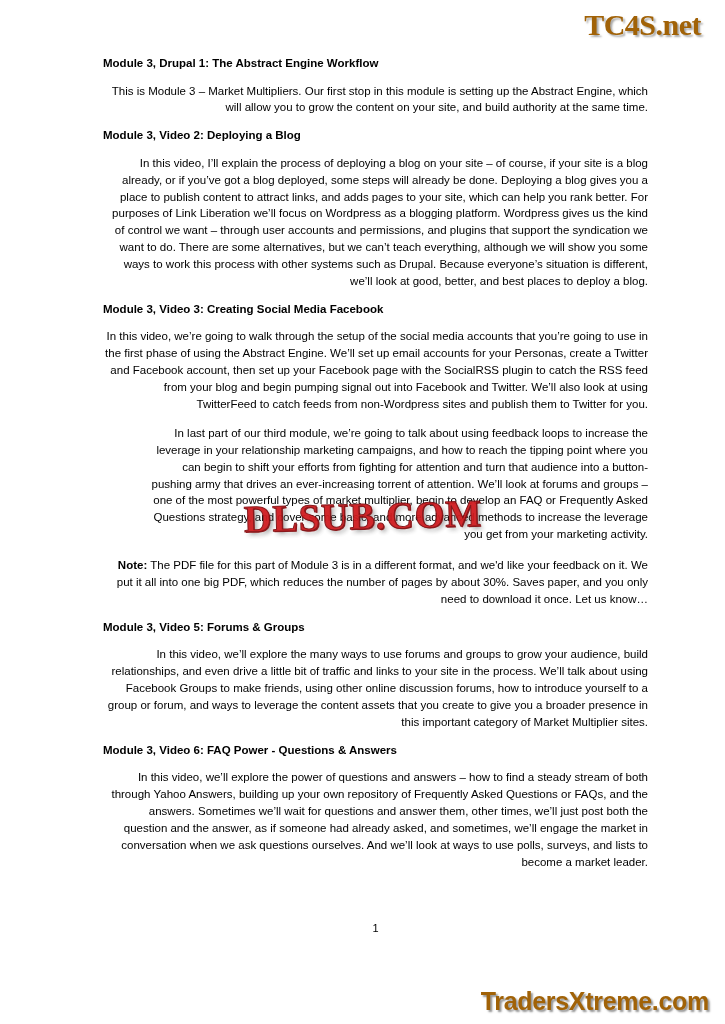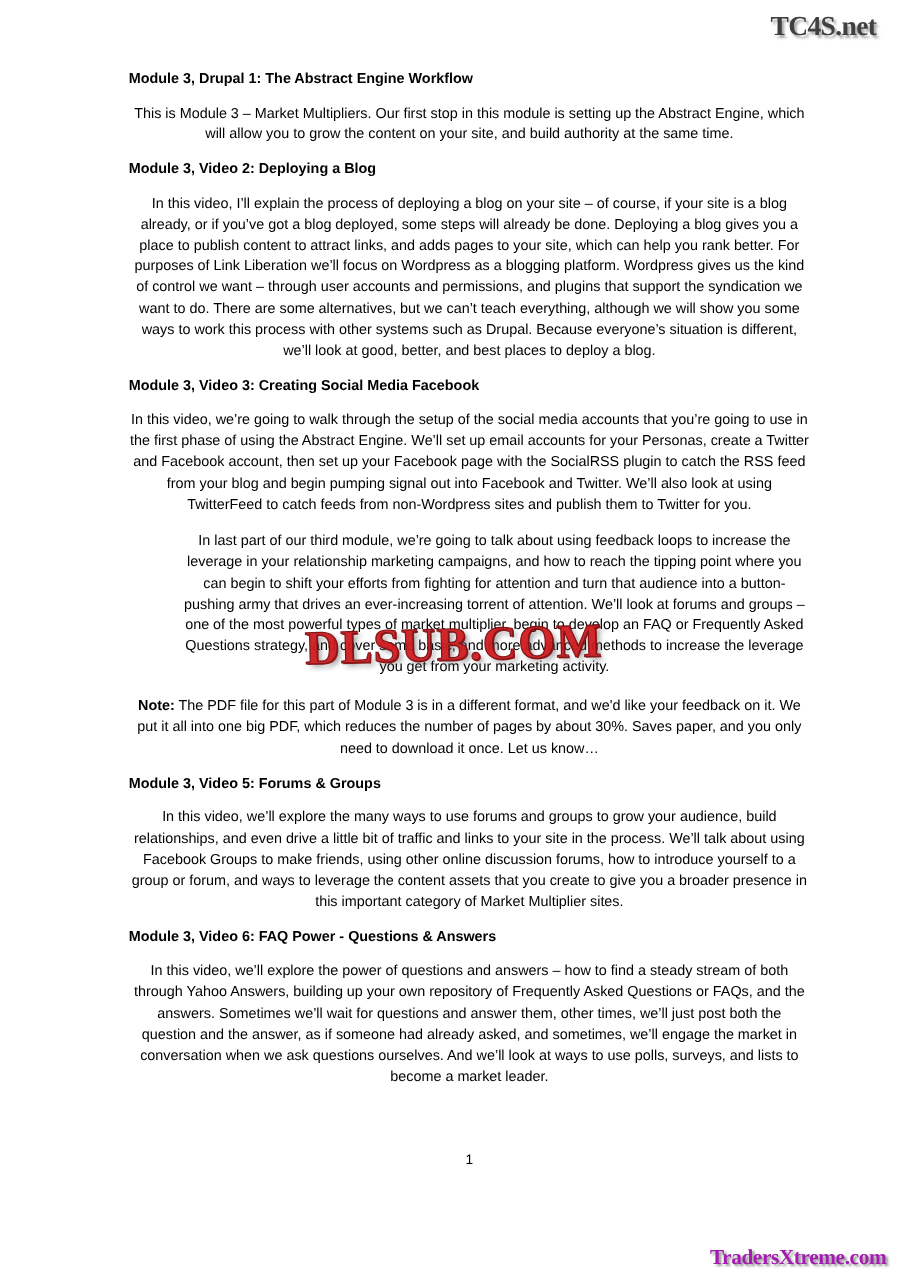--- a/index.html
+++ b/index.html
@@ -19,33 +19,33 @@
     position: absolute;
     inset: 0;
     background: #ffffff;
   }
   .watermark-top {
     position: absolute;
     top: 8px;
     right: 24px;
     font-family: "Liberation Serif", serif;
     font-weight: bold;
-    font-size: 22px;
-    color: #404040;
+    font-size: 30px;
+    color: #a16207;
     letter-spacing: -0.5px;
     text-shadow: 2px 2px 2px rgba(140,140,140,0.75);
   }
   .watermark-bottom {
     position: absolute;
     bottom: 8px;
     right: 16px;
-    font-family: Liberation Serif, serif;
+    font-family: Liberation Sans, sans-serif;
     font-weight: bold;
-    font-size: 17px;
-    color: #a21caf;
+    font-size: 25px;
+    color: #a16207;
     letter-spacing: -0.3px;
     text-shadow: 2px 2px 2px rgba(120,120,120,0.8);
   }
   .watermark-center {
     position: absolute;
     top: 494px;
     left: 50%;
     transform: translateX(-50%) rotate(-1.5deg);
     font-family: "Liberation Serif", serif;
     font-weight: bold;
@@ -68,21 +68,21 @@
     font-size: 11.5px;
     font-weight: bold;
     margin: 0 0 11px 0;
     line-height: 1.35;
   }
   p.body-text {
     font-size: 11.5px;
     font-weight: normal;
     margin: 0 0 12px 0;
     line-height: 1.47;
-    text-align: center;
+    text-align: right;
   }
   p.body-text.tight {
     margin-bottom: 14px;
     margin-left: 40px;
   }
   .note-label {
     font-weight: bold;
     margin-top: 28px;
   }
   .page-number {

